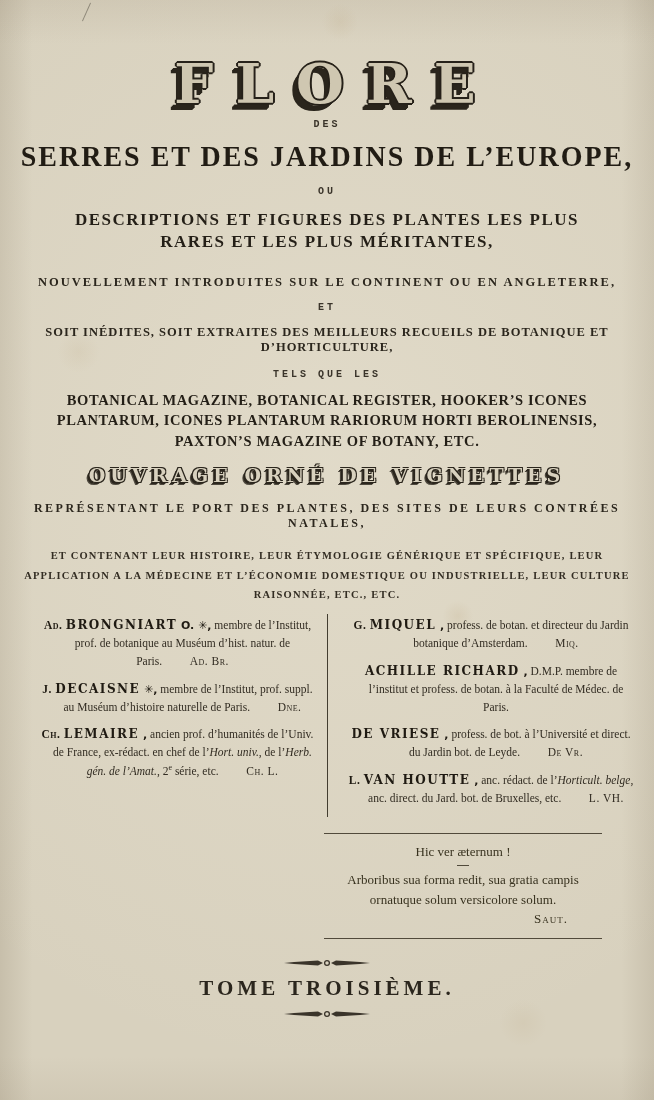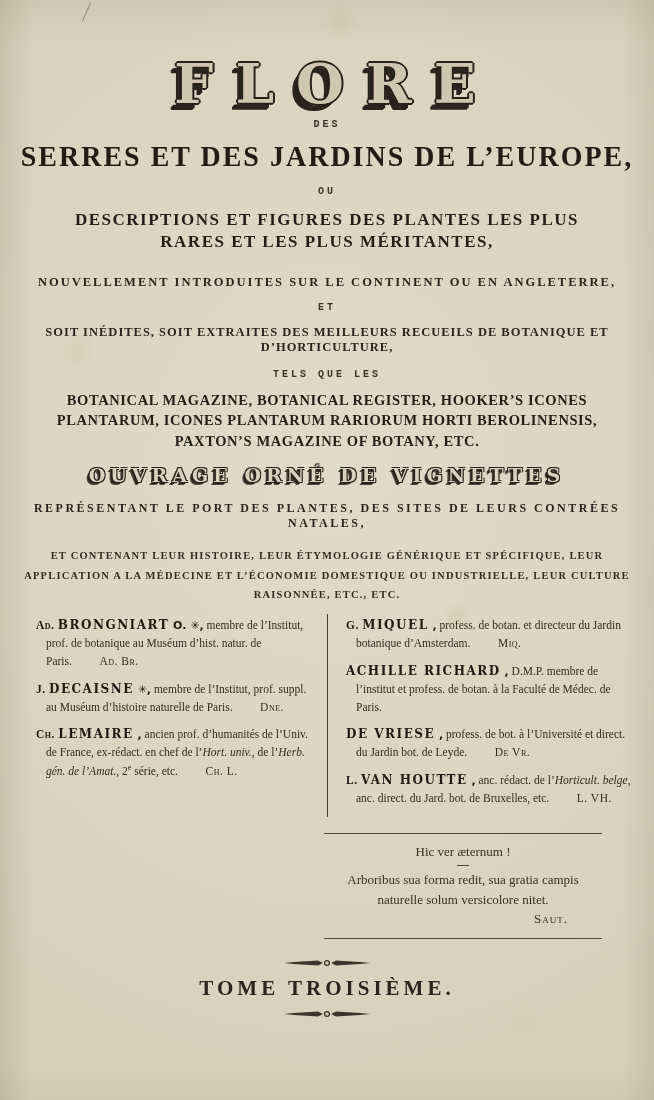--- a/index.html
+++ b/index.html
@@ -91,21 +91,21 @@
   }
   
   .editors{
     display:flex;margin:10px 18px 0;text-align:left;
   }
   .ed-col{width:50%;box-sizing:border-box;padding:2px 8px 0 4px;}
   .ed-col.right{border-left:1px solid #433d30;padding-right:0;}
   .editor{
     margin:0 0 9px 0;
     font-size:11.5px;line-height:1.55;color:#322c22;
-    text-indent:-10px;padding-left:24px;
+    text-indent:-10px;padding-left:24px;text-align:center;
   }
   .ed-name{
     font-family:"DejaVu Serif", serif;
     font-weight:bold;font-size:12px;letter-spacing:1.5px;color:#1f1a12;
   }
   .ed-prefix{font-weight:bold;font-variant:small-caps;letter-spacing:.5px;color:#1f1a12;}
   .ed-decor{font-weight:bold;color:#1f1a12;font-family:"DejaVu Sans", sans-serif;font-size:11px;}
   .ed-sig{font-variant:small-caps;padding-left:2.4em;letter-spacing:.5px;}
   .editor i{font-style:italic;}
   .editor sup{font-size:.7em;vertical-align:super;}
@@ -171,21 +171,21 @@
         <p class="editor"><span class="ed-name">DE VRIESE</span><span class="ed-decor"> ,</span> <span>profess. de bot. à l’Université et direct. du Jardin bot. de Leyde.</span><span class="ed-sig">De Vr.</span></p>
         <p class="editor"><span class="ed-prefix">L. </span><span class="ed-name">VAN HOUTTE</span><span class="ed-decor"> ,</span> <span>anc. rédact. de l’</span><i>Horticult. belge</i><span>, anc. direct. du Jard. bot. de Bruxelles, etc.</span><span class="ed-sig">L. VH.</span></p>
       </div>
   </div>
 
   <div class="motto">
     <div class="rule top"></div>
     <div class="motto-line1">Hic ver æternum !</div>
     <div class="motto-dash"></div>
     <div>Arboribus sua forma redit, sua gratia campis</div>
-    <div>naturelle solum versicolore nitet.</div>
+    <div>ornatuque solum versicolore solum.</div>
     <div class="motto-attr">Saut.</div>
     <div class="rule bottom"></div>
   </div>
 
   <svg class="ornament" width="86" height="12" viewBox="0 0 86 12">
     <polygon points="0,6 10,5 34,3.6 39,6 34,8.4 10,7" fill="#3a342a"></polygon>
     <circle cx="43" cy="6" r="2.4" fill="none" stroke="#3a342a" stroke-width="1.3"></circle>
     <polygon points="86,6 76,5 52,3.6 47,6 52,8.4 76,7" fill="#3a342a"></polygon>
   </svg>
 

